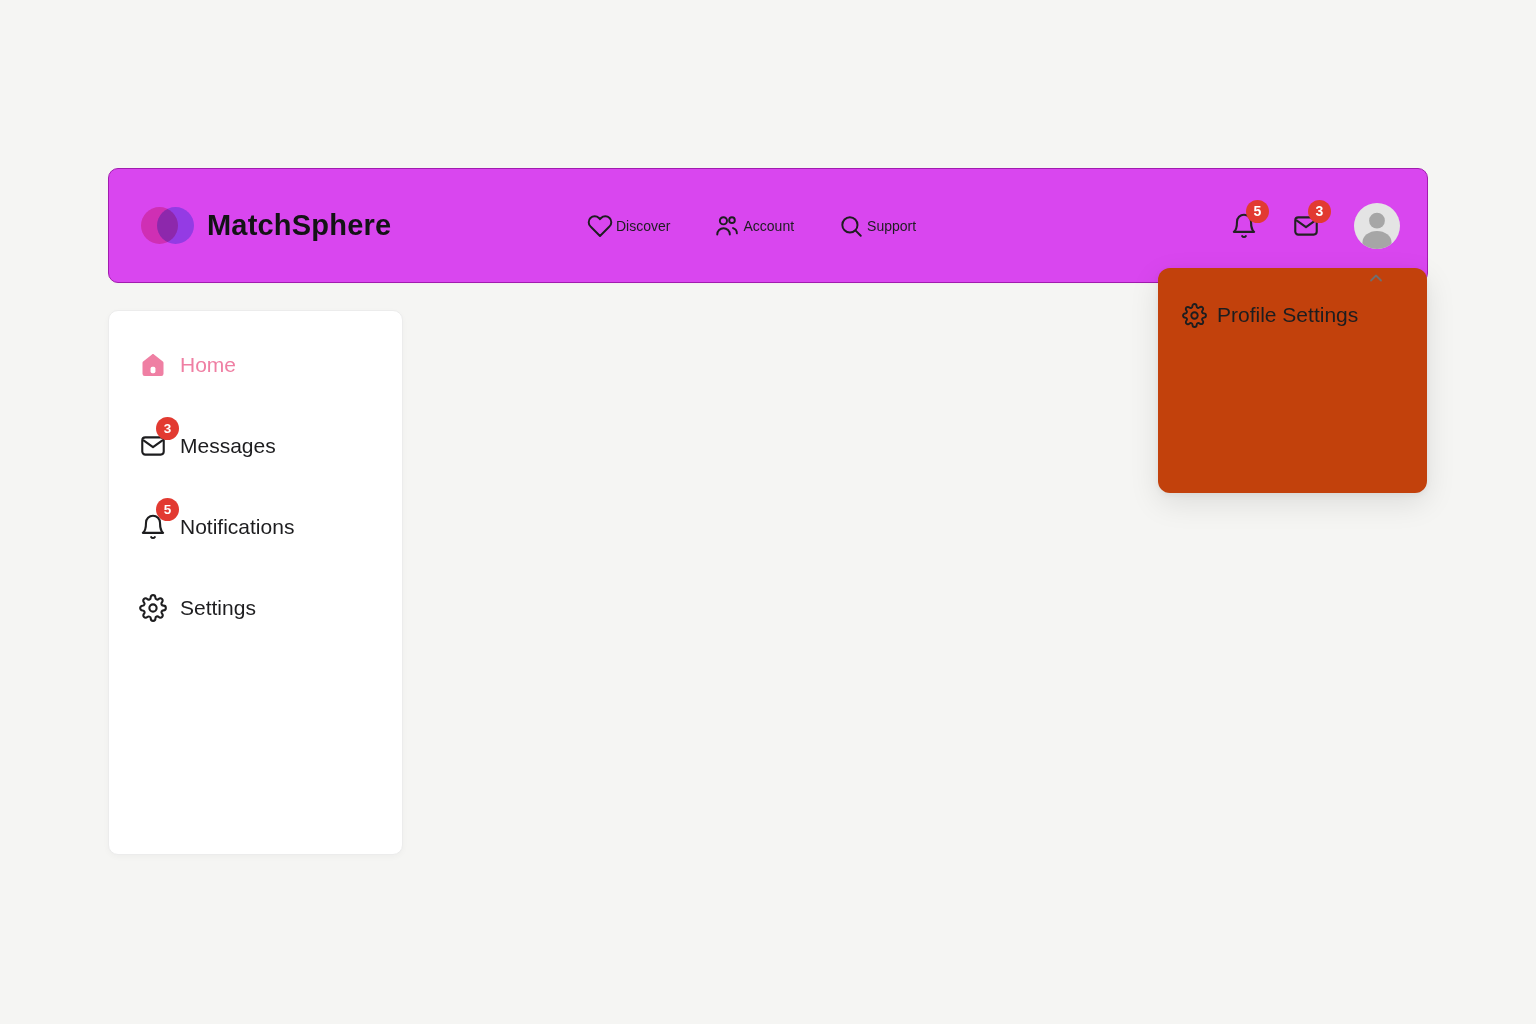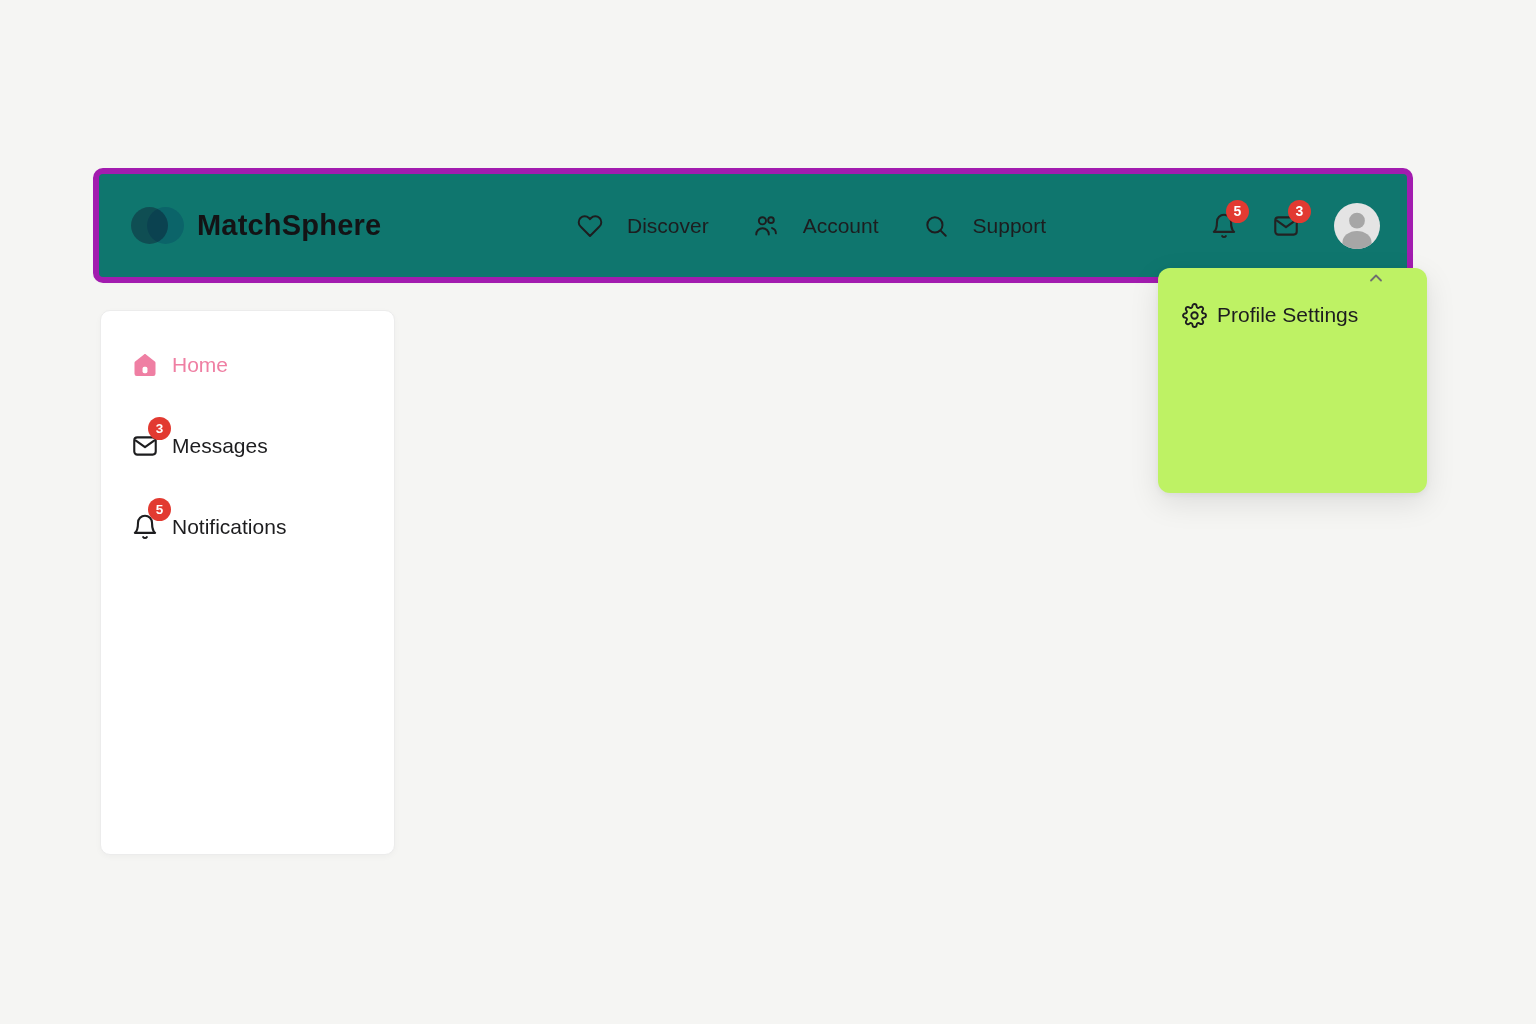--- a/index.html
+++ b/index.html
@@ -9,53 +9,53 @@
     font-family:"Liberation Sans", sans-serif;
     color:#202022;
   }
   button { background:none; border:none; padding:0; margin:0; font:inherit; color:inherit; cursor:pointer; text-align:left; }
 
   
   svg.ic { fill:none; stroke:currentColor; stroke-width:1.8; stroke-linecap:round; stroke-linejoin:round; display:block; }
 
   
   .navbar {
-    position:absolute; left:93px; top:168px; width:1320px; height:115px;
-    background:#0f766e; border:6px solid #a21caf; border-radius:10px;
+    position:absolute; left:108px; top:168px; width:1320px; height:115px;
+    background:#d946ef; border:1px solid #a21caf; border-radius:10px;
     box-sizing:border-box; box-shadow:0 1px 3px rgba(0,0,0,0.02);
   }
   .logo-group { position:absolute; left:32px; top:0; height:100%; display:flex; align-items:center; gap:13px; }
   .logo-mark { position:relative; width:53px; height:37px; }
   .logo-circle { position:absolute; top:0; width:37px; height:37px; border-radius:50%; mix-blend-mode:multiply; }
   .logo-circle.pink { left:0; background:#f4a9c0; }
   .logo-circle.blue { left:16px; background:#aed7f4; }
   .brand-text { font-size:29px; font-weight:bold; color:#131315; letter-spacing:0.2px; }
 
   .center-nav { position:absolute; left:478px; top:0; height:100%; display:flex; align-items:center; gap:44px; }
-  .nav-item { display:flex; align-items:center; gap:24px; font-size:21px; color:#1d1d1f; }
+  .nav-item { display:flex; align-items:center; gap:3px; font-size:14px; color:#1d1d1f; }
   .nav-item svg { width:26px; height:26px; }
 
   .right-group { position:absolute; right:27px; top:0; height:100%; display:flex; align-items:center; gap:34px; }
   .icon-btn { position:relative; width:28px; height:28px; color:#222; }
   .icon-btn svg { width:28px; height:28px; }
   .badge {
     position:absolute; top:-12px; right:-11px; min-width:23px; height:23px;
     border-radius:50%; background:#e23a31; color:#fff;
     font-size:14px; font-weight:bold; line-height:23px; text-align:center;
     box-sizing:border-box;
   }
   .avatar {
     width:46px; height:46px; border-radius:50%; background:#e4e4e4;
     overflow:hidden; position:relative; display:block;
   }
   .avatar svg { width:46px; height:46px; display:block; }
 
   
   .sidebar {
-    position:absolute; left:100px; top:310px; width:295px; height:545px;
+    position:absolute; left:108px; top:310px; width:295px; height:545px;
     background:#ffffff; border:1px solid #ececec; border-radius:10px;
     box-sizing:border-box; box-shadow:0 2px 6px rgba(0,0,0,0.03);
     padding-top:13px;
   }
   .side-item {
     width:100%; height:81px; display:flex; align-items:center;
     padding-left:30px; gap:13px; font-size:21px; color:#1d1d1f;
     box-sizing:border-box;
   }
   .side-item .iconwrap { position:relative; width:28px; height:28px; flex:0 0 28px; }
@@ -63,21 +63,21 @@
   .side-item.active { color:#ef7fa3; }
   .side-badge {
     position:absolute; top:-15px; right:-12px; min-width:23px; height:23px;
     border-radius:50%; background:#e23a31; color:#fff;
     font-size:13.5px; font-weight:bold; line-height:23px; text-align:center;
   }
 
   
   .dropdown {
     position:absolute; left:1158px; top:268px; width:269px; height:225px;
-    background:#bef264; border-radius:12px;
+    background:#c2410c; border-radius:12px;
     box-shadow:0 10px 30px rgba(0,0,0,0.10), 0 2px 6px rgba(0,0,0,0.05);
     box-sizing:border-box; padding-top:14px;
   }
   .dropdown .chev { position:absolute; top:-2px; left:206px; width:24px; height:24px; color:#6f6f6f; }
   .menu-item {
     width:100%; height:66px; display:flex; align-items:center;
     padding-left:24px; gap:10px; font-size:21px; color:#1d1d1f;
     box-sizing:border-box;
   }
   .menu-item svg { width:25px; height:25px; flex:0 0 25px; }
@@ -206,20 +206,28 @@
   <button class="side-item">
     <span class="iconwrap">
       <svg class="ic">
           <use href="#i-bell"></use>
         </svg>
       <span class="side-badge">5</span>
     </span>
     <span>Notifications</span>
   </button>
 
+  <button class="side-item">
+    <span class="iconwrap">
+      <svg class="ic">
+          <use href="#i-gear"></use>
+        </svg>
+    </span>
+    <span>Settings</span>
+  </button>
 
 </aside>
 
 <div class="dropdown">
   <svg class="ic chev">
       <use href="#i-chevron-up"></use>
     </svg>
 
   <button class="menu-item">
     <svg class="ic">

